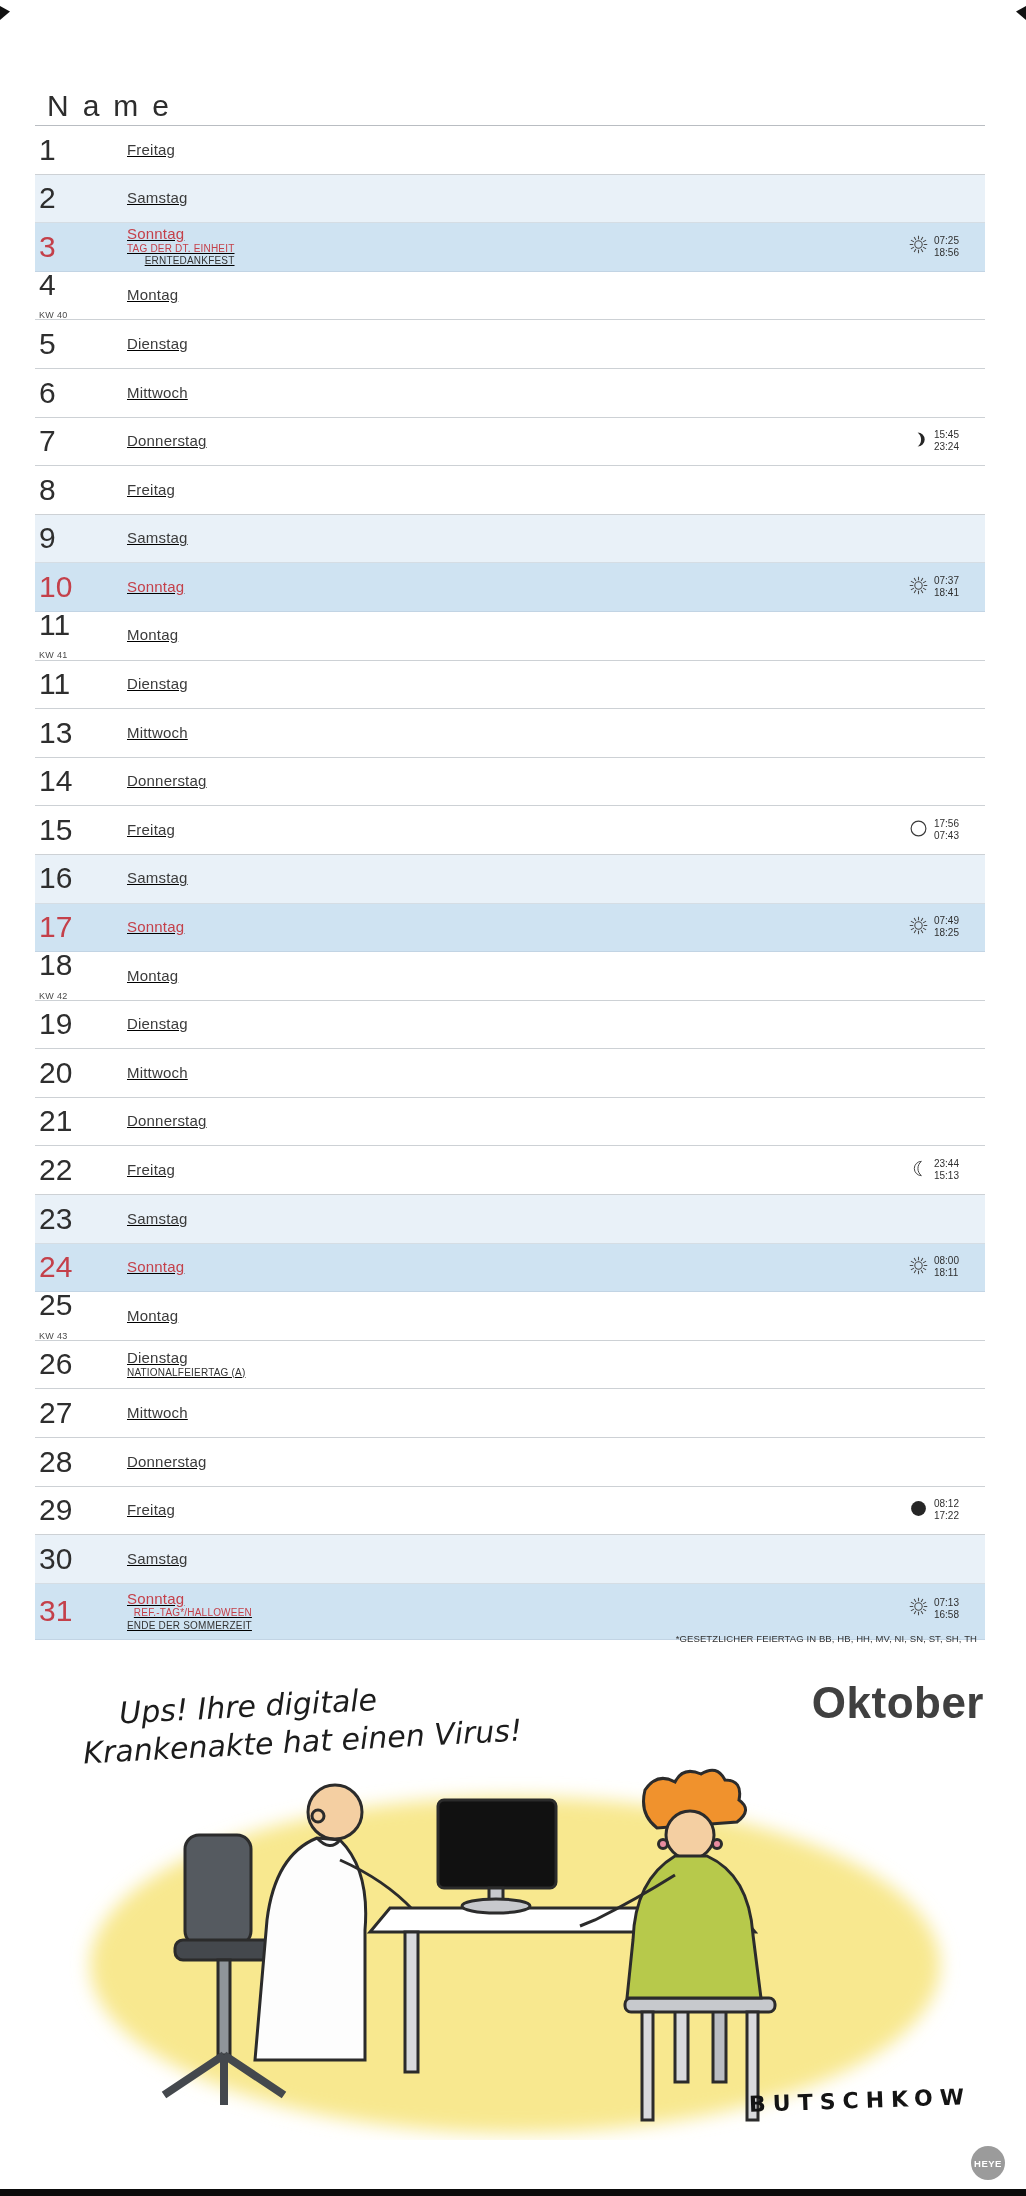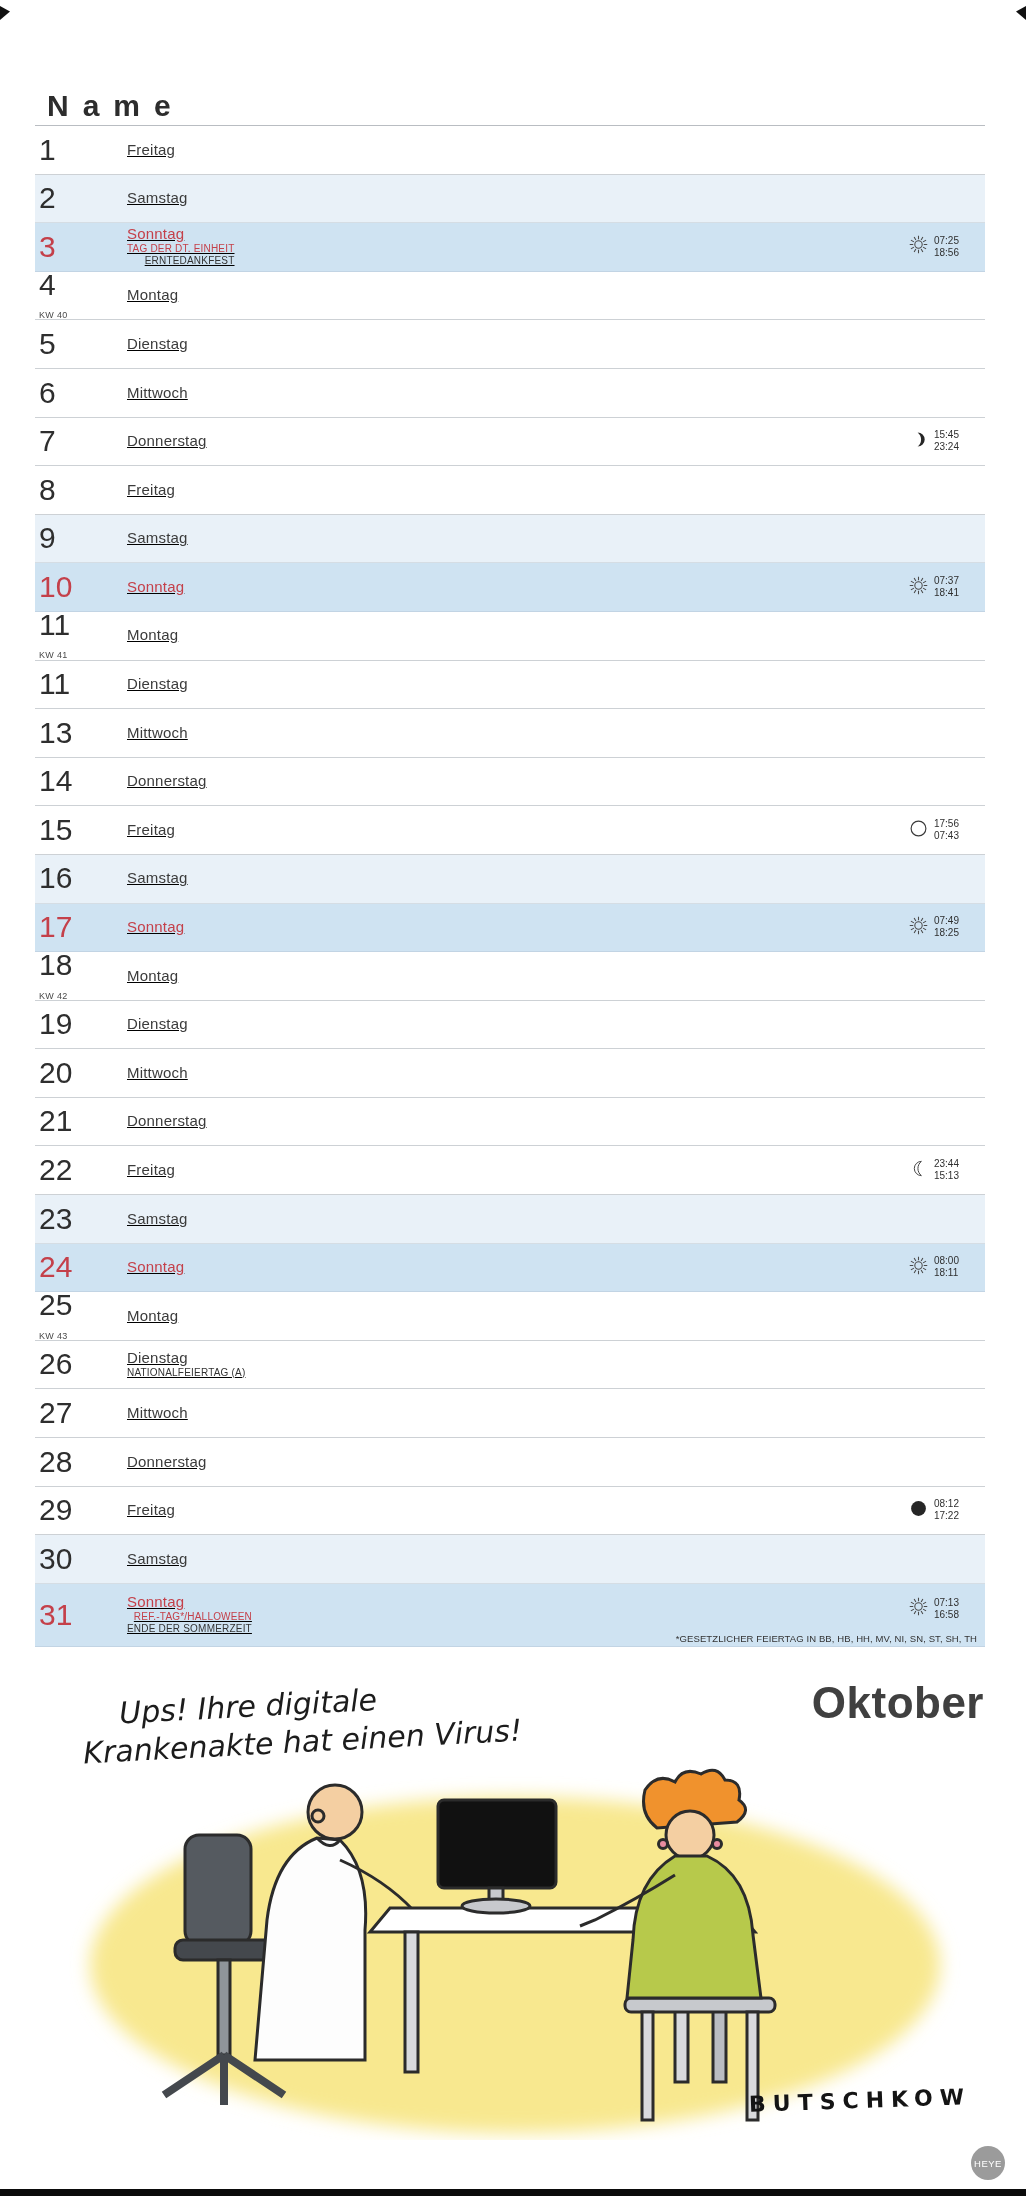--- a/index.html
+++ b/index.html
@@ -11,31 +11,30 @@
   .corner-mark{position:absolute;top:6px;width:10px;height:14px;background:#111;}
   .corner-mark.left{left:0;clip-path:polygon(0 0,100% 40%,0 100%);}
   .corner-mark.right{right:0;clip-path:polygon(100% 0,0 40%,100% 100%);}
 
   .calendar{position:absolute;left:35px;top:86px;width:950px;height:1562px;}
   .name-header{
     height:40px;border-bottom:1px solid #b9bdc2;
     font-size:30px;letter-spacing:14px;color:#2d2d2d;
     padding-left:12px;display:flex;align-items:flex-end;padding-bottom:2px;
     box-sizing:border-box;
-    font-weight:bold;
   }
   .rows{display:flex;flex-direction:column;}
   .row{
     position:relative;height:48.6px;box-sizing:border-box;
     border-bottom:1px solid #cdd1d5;display:flex;align-items:center;
     background:#ffffff;
   }
   .row.saturday{background:#e9f1f8;border-bottom-color:#d5dde4;}
   .row.sunday{background:#cfe3f2;border-bottom-color:#c2d4e4;}
-  .row.tall{height:63px;}
+  .row.tall{height:56px;}
   .numcol{
     width:54px;padding-left:4px;display:flex;flex-direction:column;
     align-items:flex-start;justify-content:center;flex:none;line-height:1;
   }
   .num{font-size:30px;font-weight:400;color:#2e2e2e;line-height:0.95;}
   .kw{font-size:9px;color:#4a4a4a;margin-top:12px;letter-spacing:0.3px;}
   .daycol{margin-left:34px;display:flex;flex-direction:column;justify-content:center;line-height:1.1;text-decoration:underline;}
   .weekday{font-size:15px;color:#3b3b3b;letter-spacing:0.2px;}
   .sub{font-size:10px;color:#333;letter-spacing:0.2px;line-height:1.25;text-transform:uppercase;text-align:right;}
   .sunday .num,.sunday .weekday,.sub.red{color:#c4404a;}
@@ -59,21 +58,21 @@
   .caption .l2{margin-left:-38px;}
   .cartoon-wrap{position:absolute;left:35px;top:1760px;width:950px;height:380px;}
   .signature{
     position:absolute;right:55px;top:2088px;font-size:22px;font-weight:700;
     letter-spacing:7px;color:#141414;transform:rotate(-2deg);
     font-family:"DejaVu Sans",sans-serif;
   }
   .heye-logo{
     position:absolute;left:971px;top:2146px;width:34px;height:34px;border-radius:50%;
     background:#9b9b9b;display:flex;align-items:center;justify-content:center;
-    color:#ffffff;font-size:9.5px;font-weight:400;letter-spacing:0.5px;
+    color:#ffffff;font-size:9.5px;font-weight:700;letter-spacing:0.5px;
   }
   .bottom-bar{position:absolute;left:0;bottom:0;width:100%;height:7px;background:#0b0b0b;}
 </style>
 </head>
 <body>
 
 <div class="corner-mark left"></div>
 <div class="corner-mark right"></div>
 
 <div class="calendar">

